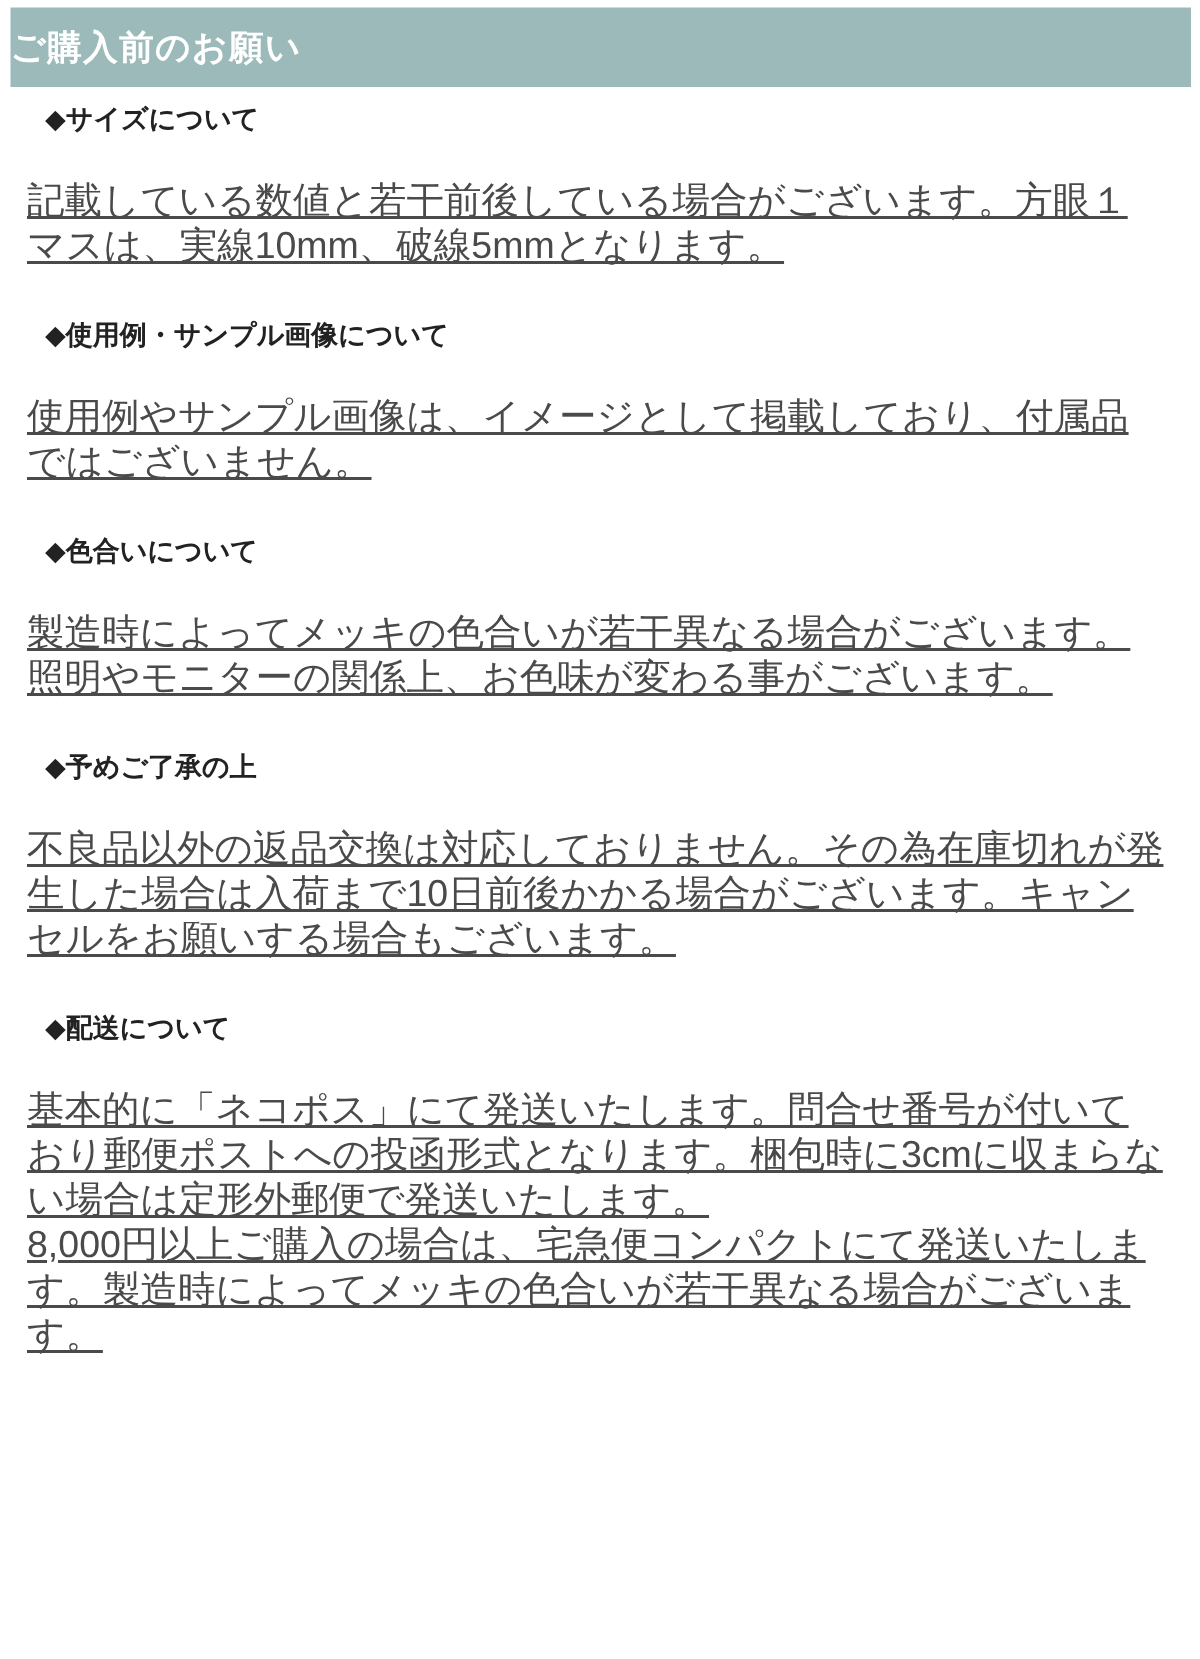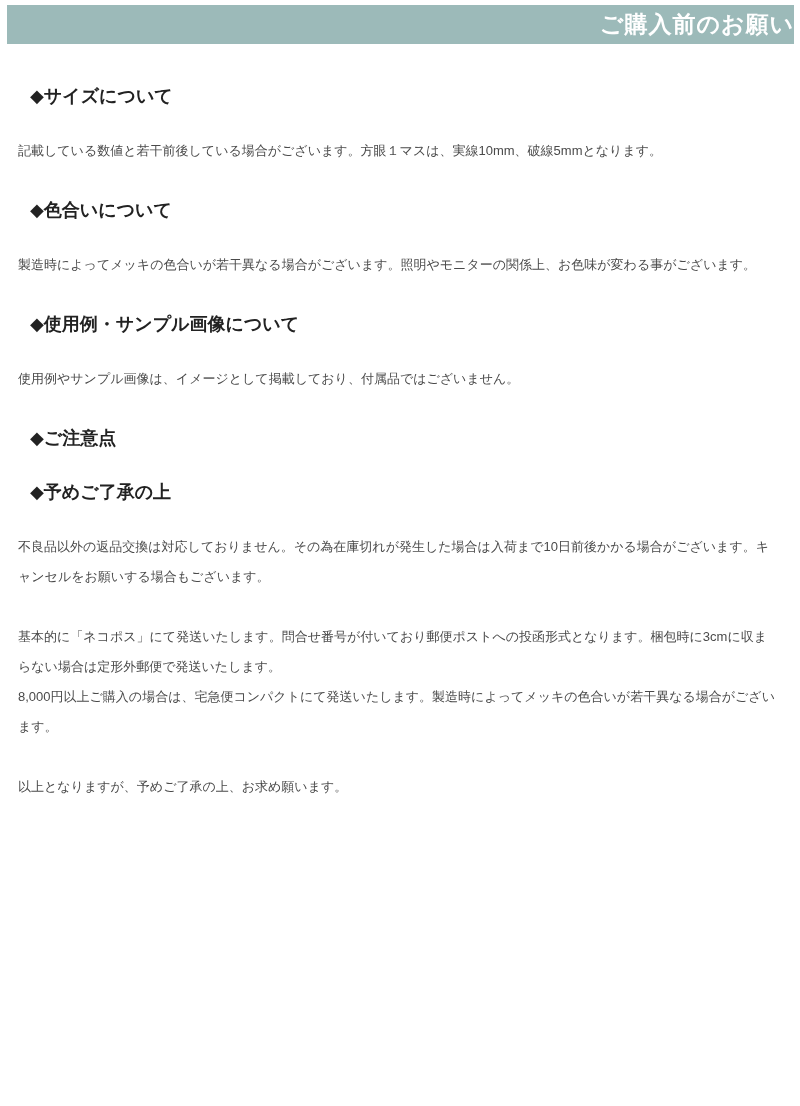--- a/index.html
+++ b/index.html
@@ -17,79 +17,80 @@
     font-family: "Liberation Sans", "DejaVu Sans", sans-serif;
   }
   .page {
     width: 800px;
     min-height: 1106px;
     background: var(--page-bg, #ffffff);
     padding-bottom: 12px;
   }
   .notice-header {
     margin: 5px 6px 0 7px;
-    height: 39px;
+    height: 53px;
     background: var(--header-bg, #9cbab9);
     color: var(--header-text, #ffffff);
     display: flex;
     align-items: center;
-    justify-content: flex-end;
+    justify-content: flex-start;
     font-size: 23px;
     font-weight: bold;
     letter-spacing: 1px;
   }
   .section-heading {
     margin: 34px 24px 0 30px;
     font-size: 18px;
     line-height: 20px;
     font-weight: bold;
     color: var(--heading-color, #222222);
   }
   .section-heading.first {
-    margin-top: 42px;
+    margin-top: 11px;
   }
   .section-body, .closing-note {
     margin: 30px 24px 0 18px;
-    font-size: 13px;
+    font-size: 25px;
     line-height: 30px;
     color: var(--body-color, #4a4a4a);
+    text-decoration: underline;
   }
 </style>
 </head>
 <body>
 
 <div class="page">
 
   <div class="notice-header">
     <span>ご購入前のお願い</span>
   </div>
 
   <div>
     <div class="section-heading first">◆サイズについて</div>
     <p class="section-body">記載している数値と若干前後している場合がございます。方眼１マスは、実線10mm、破線5mmとなります。</p>
   </div>
 
   <div>
+    <div class="section-heading">◆使用例・サンプル画像について</div>
+    <p class="section-body">使用例やサンプル画像は、イメージとして掲載しており、付属品ではございません。</p>
+  </div>
+
+  <div>
     <div class="section-heading">◆色合いについて</div>
     <p class="section-body">製造時によってメッキの色合いが若干異なる場合がございます。照明やモニターの関係上、お色味が変わる事がございます。</p>
   </div>
 
   <div>
-    <div class="section-heading">◆使用例・サンプル画像について</div>
-    <p class="section-body">使用例やサンプル画像は、イメージとして掲載しており、付属品ではございません。</p>
-  </div>
-
-  <div>
-    <div class="section-heading">◆ご注意点</div>
   </div>
 
   <div>
     <div class="section-heading">◆予めご了承の上</div>
     <p class="section-body">不良品以外の返品交換は対応しておりません。その為在庫切れが発生した場合は入荷まで10日前後かかる場合がございます。キャンセルをお願いする場合もございます。</p>
   </div>
 
   <div>
+    <div class="section-heading">◆配送について</div>
     <p class="section-body"><span>基本的に「ネコポス」にて発送いたします。問合せ番号が付いており郵便ポストへの投函形式となります。梱包時に3cmに収まらない場合は定形外郵便で発送いたします。</span><br><span>8,000円以上ご購入の場合は、宅急便コンパクトにて発送いたします。製造時によってメッキの色合いが若干異なる場合がございます。</span></p>
   </div>
 
-  <p class="closing-note"><span>以上となりますが、予めご了承の上、お求め願います。</span><br></p>
+  <p class="closing-note"><br></p>
 
 </div>
 
 </body></html>

